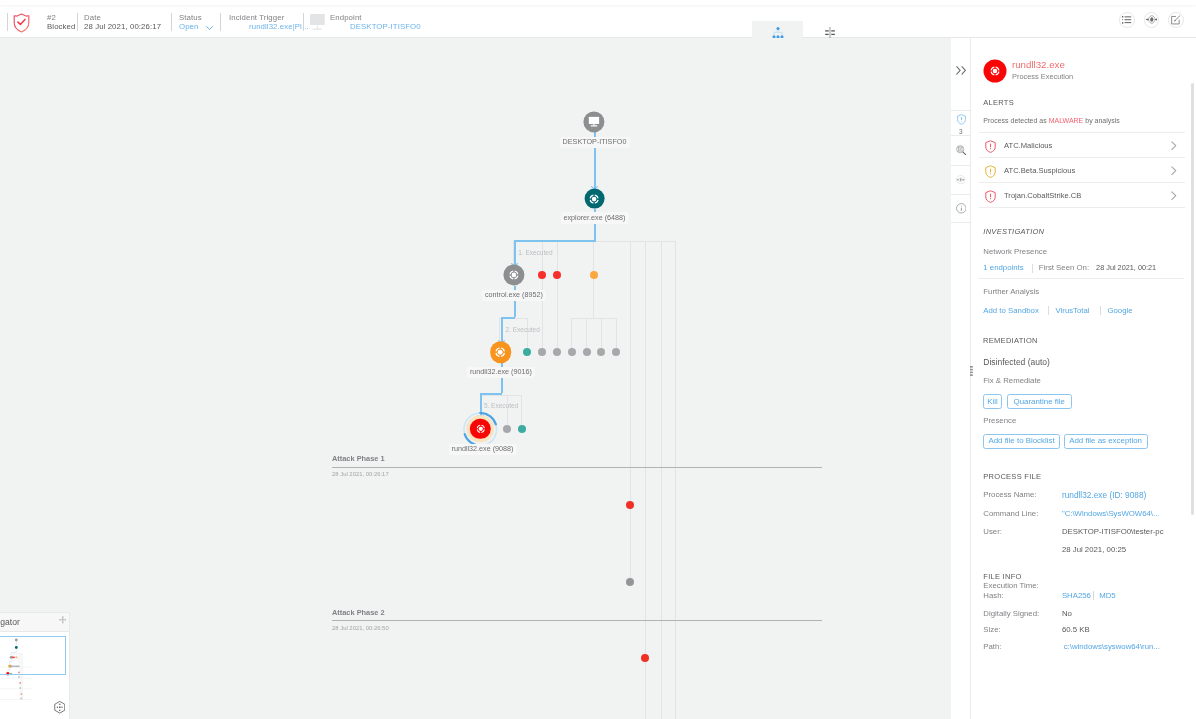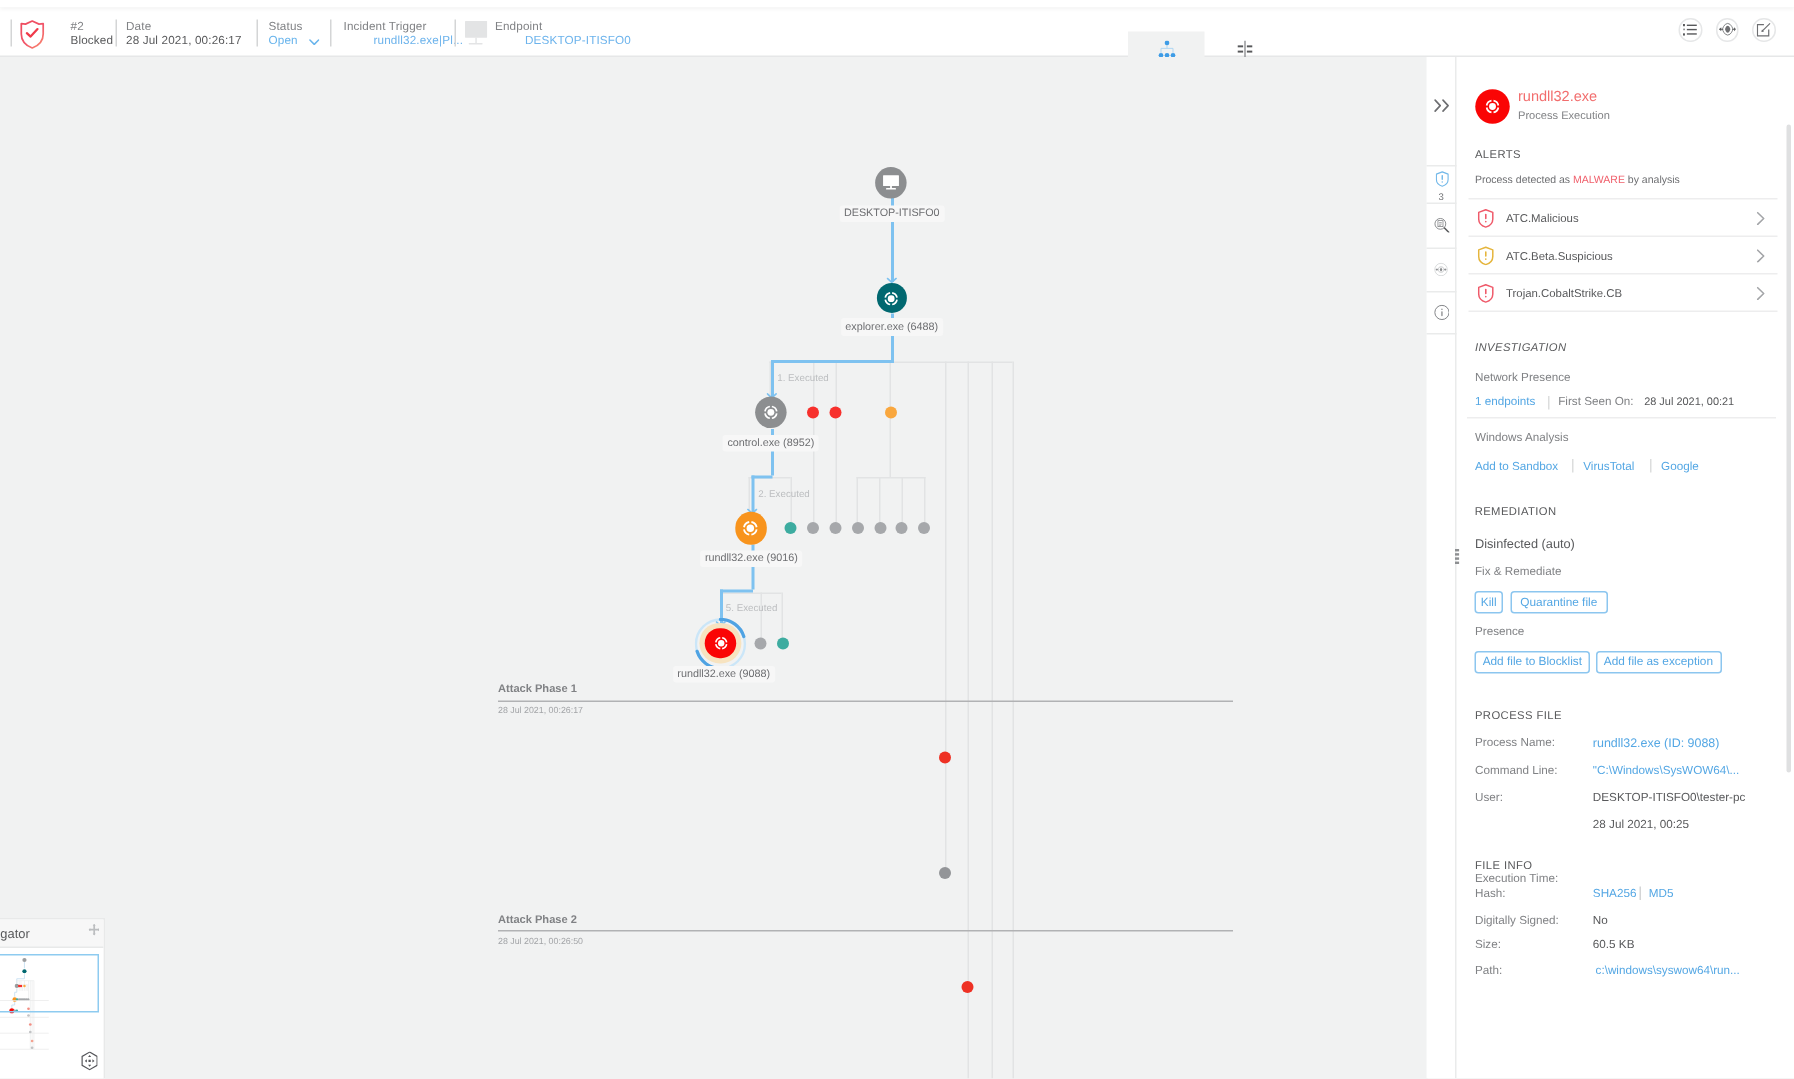--- a/index.html
+++ b/index.html
@@ -544,21 +544,21 @@
         <div class="divline"></div>
       </div>
 
       <div class="sechead" style="position:absolute;left:11.3px;top:188.6px;font-style:italic;">INVESTIGATION</div>
       <div class="ptext" style="position:absolute;left:11.3px;top:209.4px;">Network Presence</div>
       <div class="plink" style="position:absolute;left:11.3px;top:225.2px;">1 endpoints</div>
       <div style="position:absolute;left:60.3px;top:226.0px;width:1px;height:9px;background:#dcdddd;"></div>
       <div class="ptext" style="position:absolute;left:66.8px;top:225.2px;">First Seen On:</div>
       <div class="ptext" style="position:absolute;left:124.1px;top:225.3px;color:#58595b;font-size:7.3px;">28 Jul 2021, 00:21</div>
       <div class="divline" style="position:absolute;left:5.6px;top:240.10000000000002px;width:206px;"></div>
-      <div class="ptext" style="position:absolute;left:11.3px;top:248.9px;">Windows Analysis</div>
+      <div class="ptext" style="position:absolute;left:11.3px;top:248.9px;">Further Analysis</div>
       <div class="plink" style="position:absolute;left:11.3px;top:267.6px;">Add to Sandbox</div>
       <div style="position:absolute;left:76.2px;top:268.4px;width:1px;height:9px;background:#dcdddd;"></div>
       <div class="plink" style="position:absolute;left:83.5px;top:267.6px;">VirusTotal</div>
       <div style="position:absolute;left:128.1px;top:268.4px;width:1px;height:9px;background:#dcdddd;"></div>
       <div class="plink" style="position:absolute;left:135.4px;top:267.6px;">Google</div>
 
       <div class="sechead" style="position:absolute;left:11.1px;top:297.5px;">REMEDIATION</div>
       <div class="ptext" style="position:absolute;left:11.3px;top:318.9px;color:#58595b;font-size:8.5px;">Disinfected (auto)</div>
       <div class="ptext" style="position:absolute;left:11.3px;top:338.2px;">Fix &amp; Remediate</div>
       <div class="pbtn" style="left:10.7px;top:355.5px;width:19.6px;height:15.5px;line-height:13.5px;">Kill</div>

